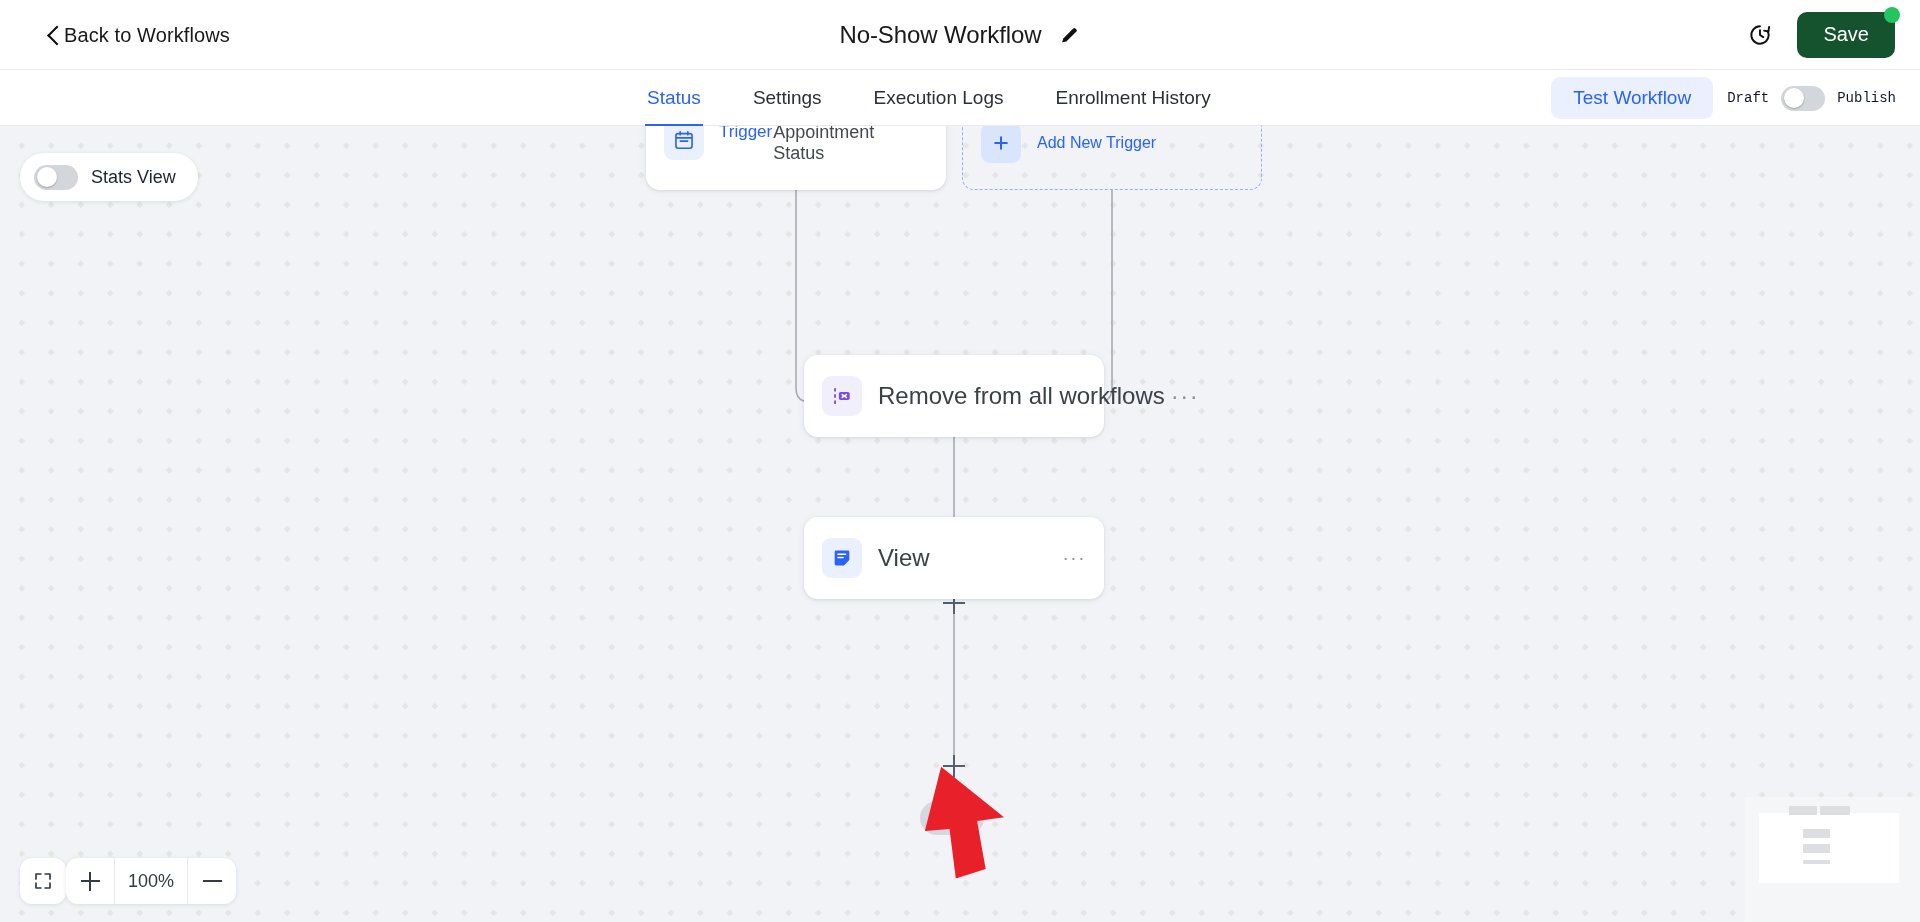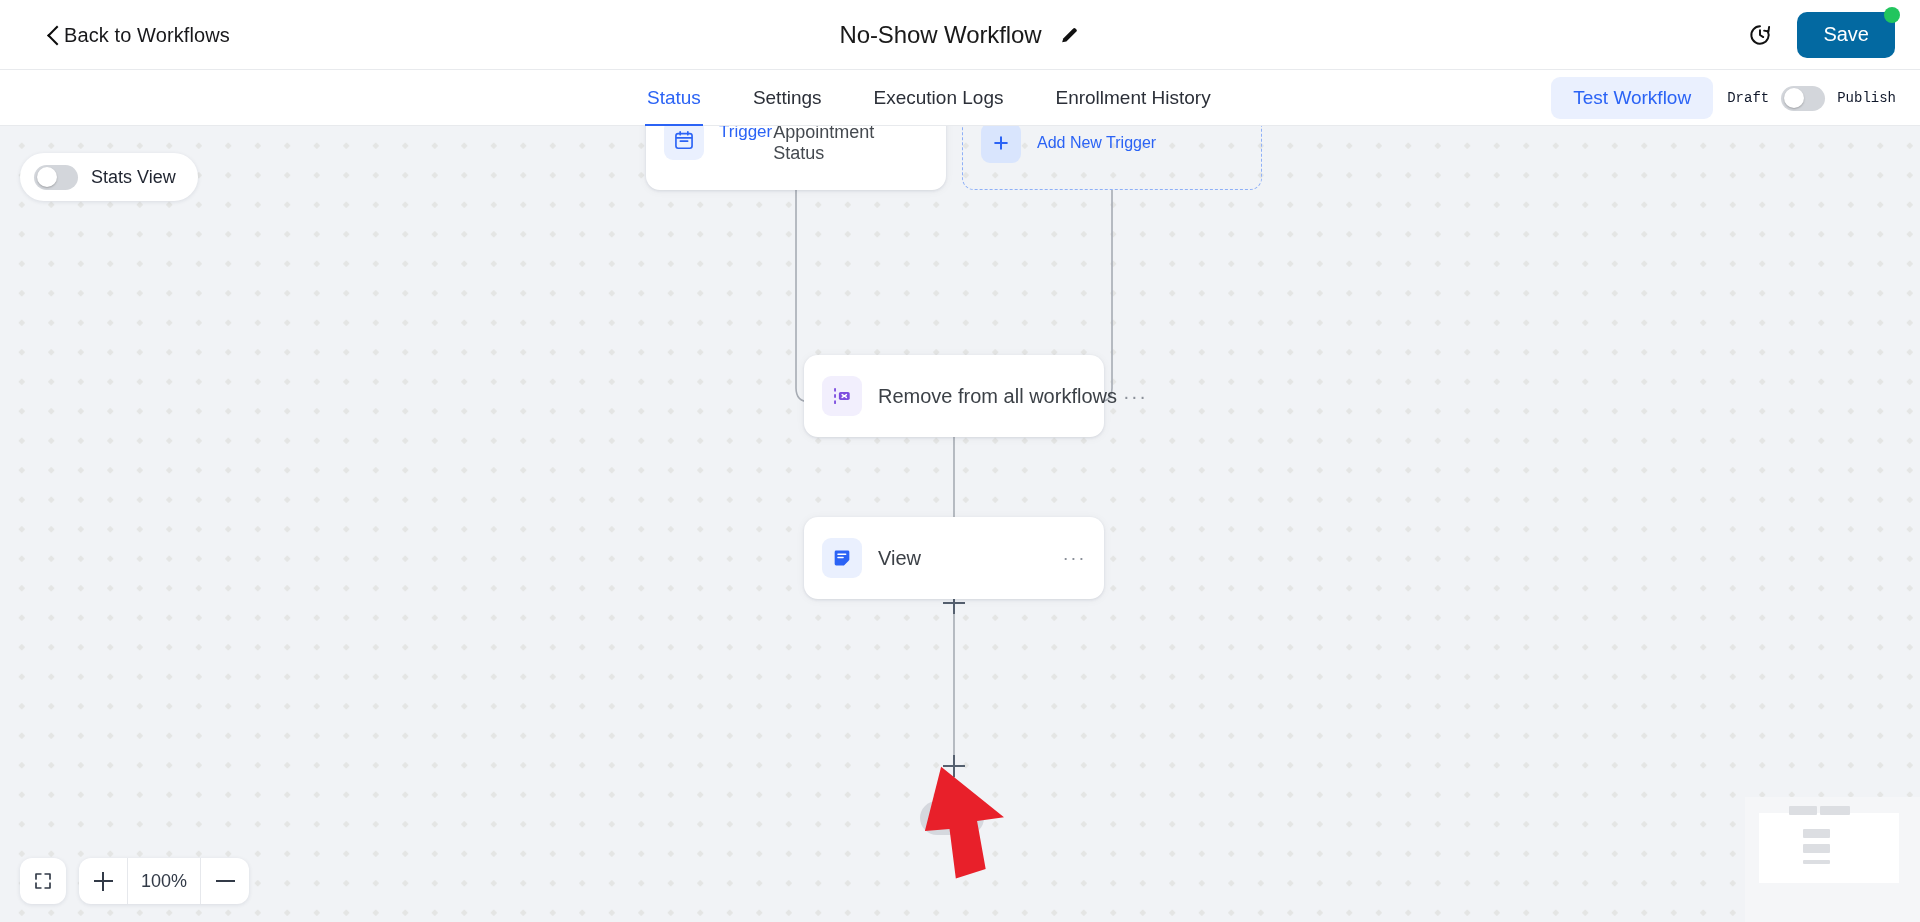--- a/index.html
+++ b/index.html
@@ -83,21 +83,21 @@
     align-items: center;
     gap: 24px;
   }
   .history-btn {
     width: 26px; height: 26px;
     display: flex; align-items: center; justify-content: center;
     cursor: pointer;
   }
   .save-btn {
     position: relative;
-    background: #0369a1;
+    background: #14532d;
     color: #ffffff;
     font-size: 20px;
     border: none;
     border-radius: 10px;
     padding: 11px 26px 12px 26px;
     cursor: pointer;
     font-family: "Liberation Sans", sans-serif;
   }
   .save-dot {
     position: absolute;
@@ -309,21 +309,21 @@
     left: 804px;
     width: 300px;
     height: 82px;
     padding: 0 18px;
     gap: 16px;
   }
   .node-remove { top: 229px; }
   .node-note   { top: 391px; }
 
   .node-label {
-    font-size: 20px;
+    font-size: 24px;
     color: #3c4147;
     flex: 1;
     white-space: nowrap;
   }
   .dots-menu {
     font-size: 19px;
     color: #8b9099;
     letter-spacing: 1.5px;
     line-height: 8px;
     cursor: pointer;
@@ -383,21 +383,20 @@
     pointer-events: none;
   }
 
   
   .zoom-bar {
     position: absolute;
     left: 20px;
     bottom: 18px;
     display: flex;
     align-items: center;
-    gap: 13px;
   }
   .fit-btn {
     width: 46px; height: 46px;
     background: #ffffff;
     border-radius: 12px;
     box-shadow: 0 1px 4px rgba(20,30,60,.10);
     display: flex; align-items: center; justify-content: center;
     cursor: pointer;
   }
   .zoom-group {

